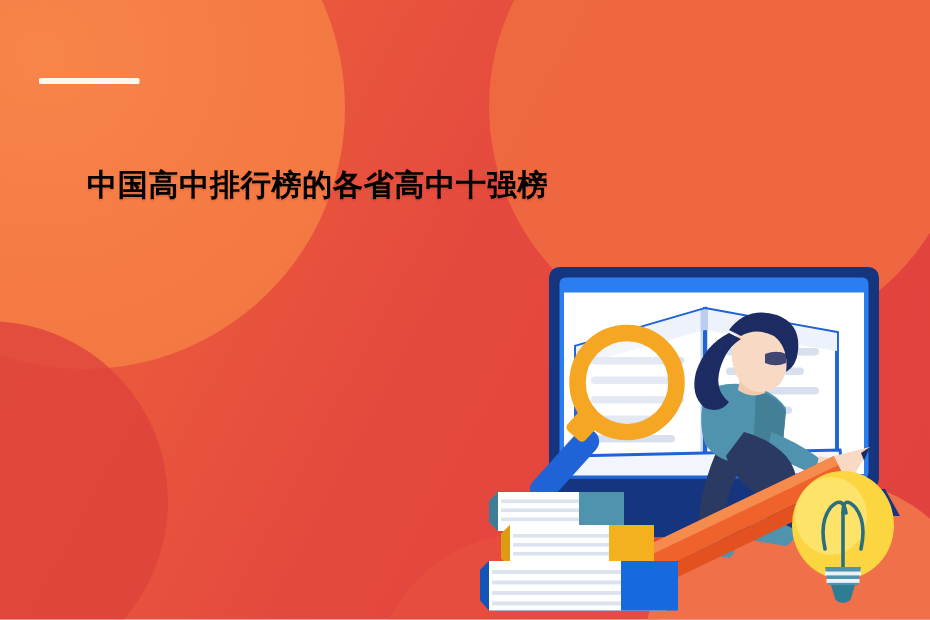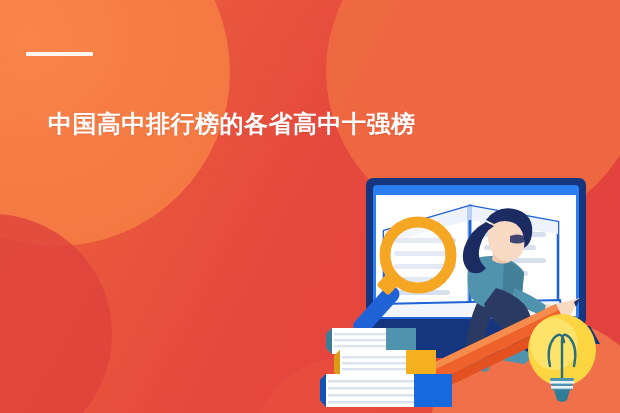--- a/index.html
+++ b/index.html
@@ -71,27 +71,27 @@
     position: absolute;
     left: 26px;
     top: 52px;
     width: 67px;
     height: 4px;
     background: #fdf6ef;
     border-radius: 1px;
   }
   .title {
     position: absolute;
-    left: 48px;
+    left: 58px;
     top: 104px;
-    font-size: 24px;
+    font-size: 20px;
     line-height: 40px;
     letter-spacing: .5px;
     font-weight: 700;
-    color: #ffffff;
+    color: #000000;
     white-space: nowrap;
     text-shadow: 0 1px 1px rgba(150,40,25,.18);
   }
   
   .illus {
     position: absolute;
     left: 318px;
     top: 176px;
     width: 302px;
     height: 237px;

